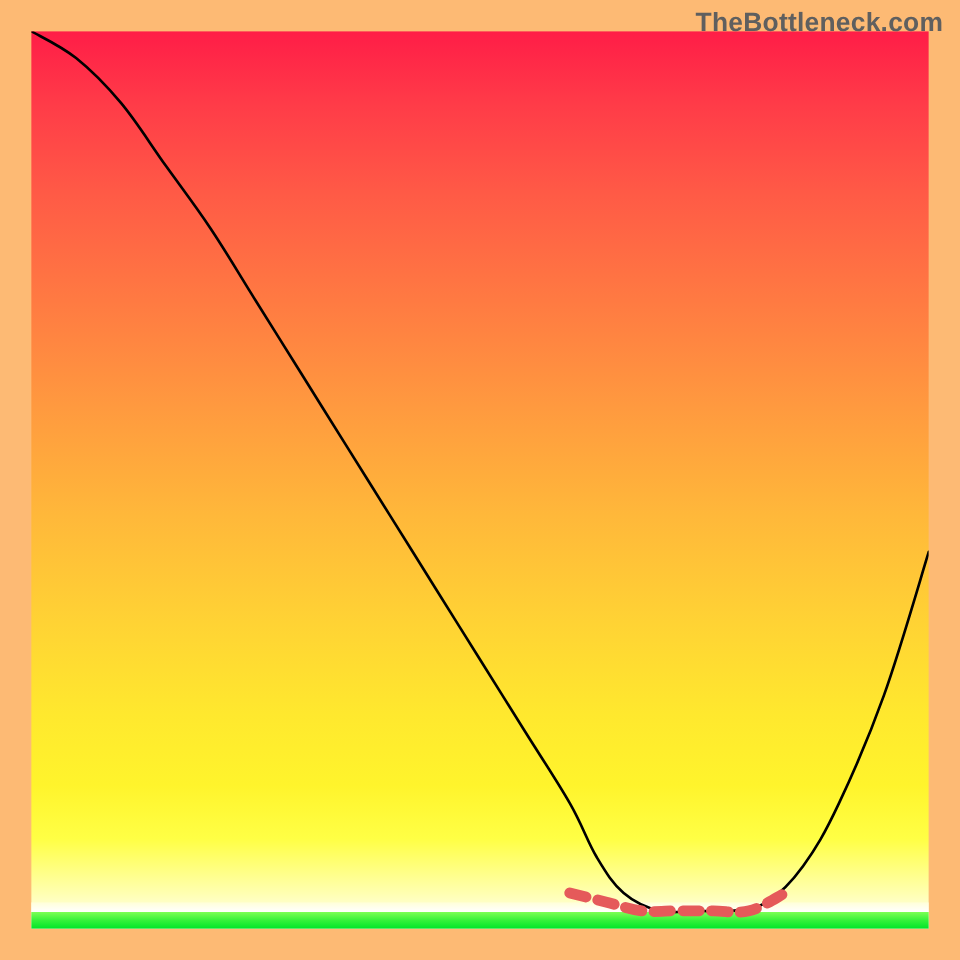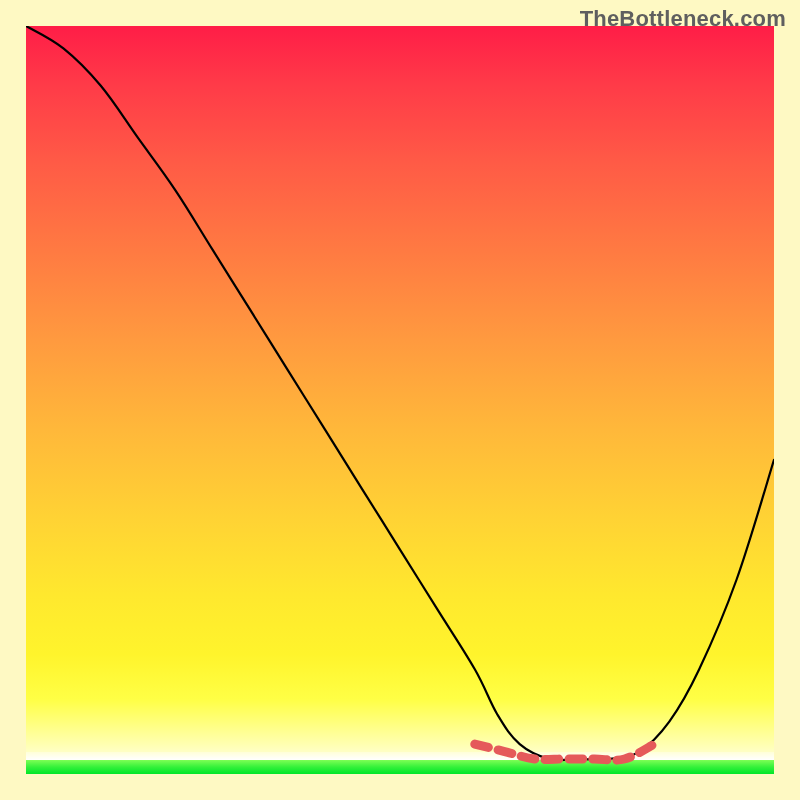--- a/index.html
+++ b/index.html
@@ -1,21 +1,21 @@
 <!DOCTYPE html>
 <html><head>
 <meta charset="utf-8">
 <style>
   * { margin: 0; padding: 0; box-sizing: border-box; }
   html, body { width: 800px; height: 800px; overflow: hidden; background: #000; }
   .frame {
     position: relative;
     width: 800px;
     height: 800px;
-    background: #fef9c3;
+    background: #fdba74;
   }
   .watermark {
     position: absolute;
     top: 6px;
     right: 14px;
     color: #5f5f5f;
     font-family: Arial, Helvetica, sans-serif;
     font-size: 22px;
     font-weight: 600;
     letter-spacing: 0.2px;

